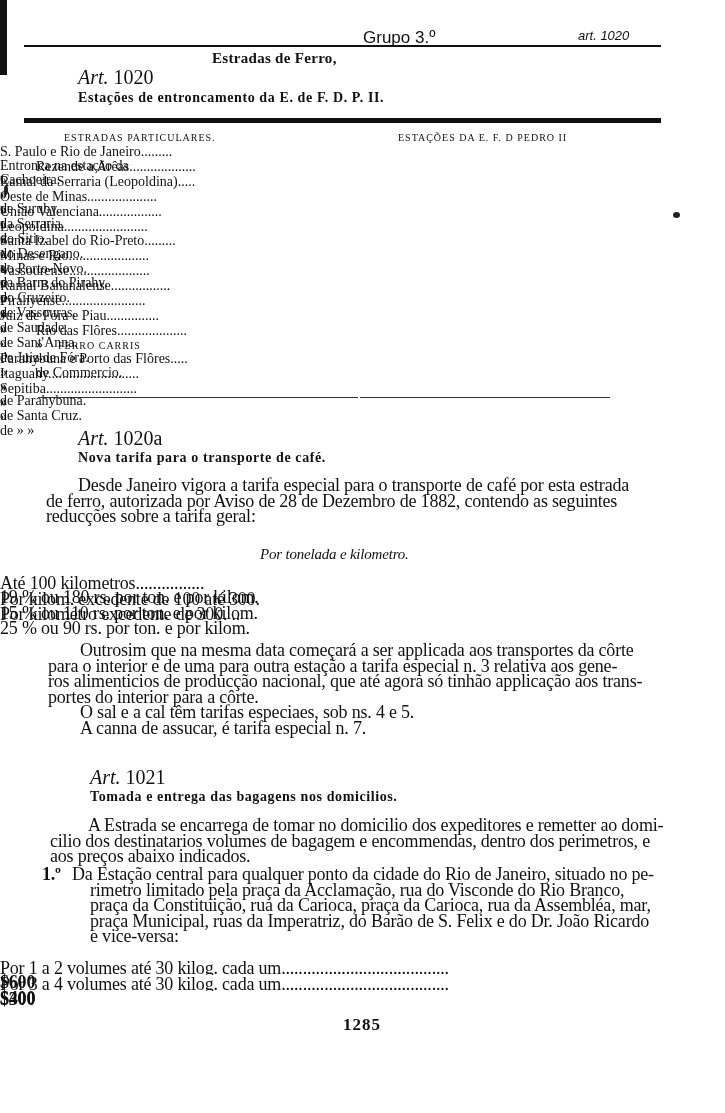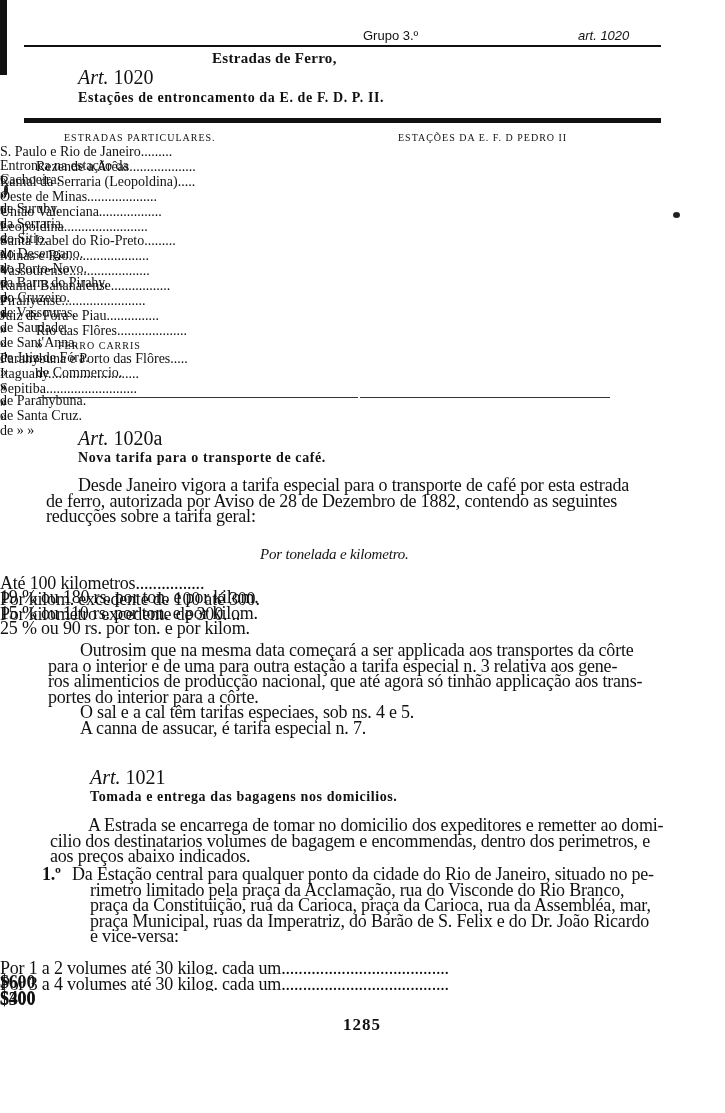--- a/index.html
+++ b/index.html
@@ -2,21 +2,21 @@
 <html><head>
 <meta charset="utf-8">
 <style>
   html, body { margin: 0; padding: 0; background: #ffffff; }
   body { width: 725px; height: 1113px; position: relative; overflow: hidden;
          font-family: "Liberation Serif", "DejaVu Serif", serif; color: #111; }
   .abs { position: absolute; white-space: nowrap; }
   .scan-edge { position: absolute; left: 0; top: 0; width: 7px; height: 75px; background: #111; }
   .speck { position: absolute; background: #222; border-radius: 50%; }
   .hdr-title { top: 26px; left: 212px; font-size: 15px; font-weight: bold; letter-spacing: 0.3px; margin-top: 24px; }
-  .hdr-grupo { top: 28px; left: 363px; font-size: 13px; font-family: "Liberation Sans", sans-serif; }
+  .hdr-grupo { top: 28px; left: 363px; font-size: 17px; font-family: "Liberation Sans", sans-serif; }
   .hdr-art { top: 28px; left: 578px; font-size: 13px; font-family: "Liberation Sans", sans-serif; }
   .rule-top { position: absolute; left: 24px; width: 637px; top: 45px; height: 2px; background: #111; }
   .art-num { font-size: 20px; }
   .art-num i { font-style: italic; }
   .art-title { font-size: 14px; font-weight: bold; letter-spacing: 0.6px; }
   .rule-thick { position: absolute; left: 24px; width: 637px; top: 118px; height: 4px; background: #111; border-bottom: 1px solid #111; }
   .tbl-head { font-size: 10px; letter-spacing: 1px; }
   .row { position: absolute; left: 0; width: 592px; height: 14px; font-size: 14px; line-height: 14px; }
   .rule-thin { position: absolute; left: 38px; width: 320px; height: 1px; background: #333; }
   .rule-thin2 { position: absolute; left: 360px; width: 250px; height: 1px; background: #333; }

